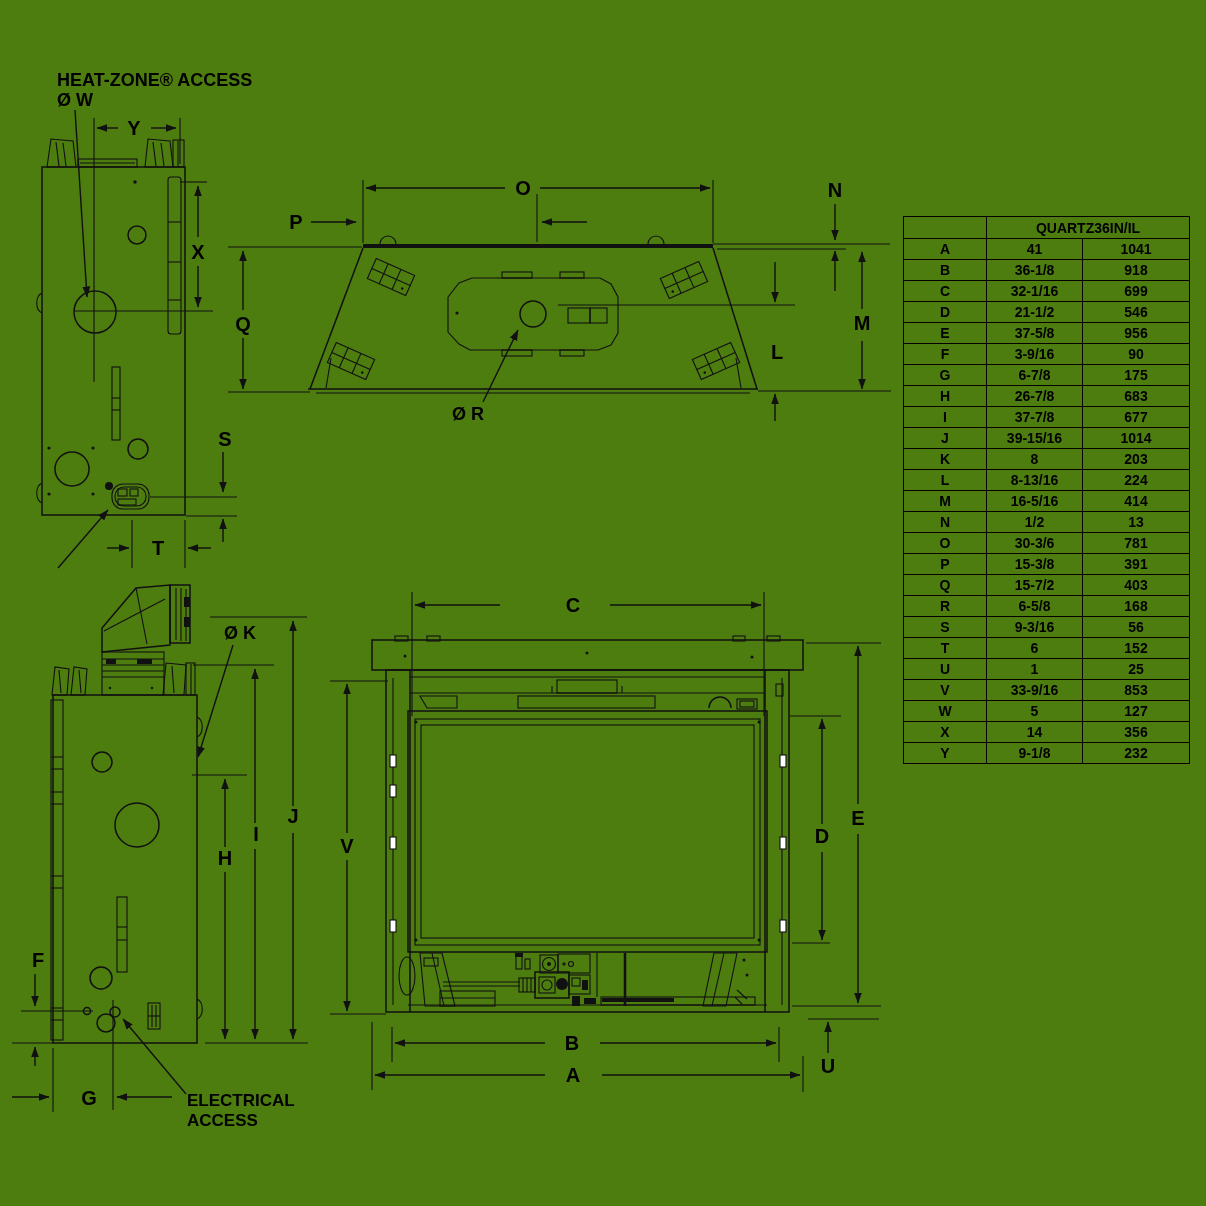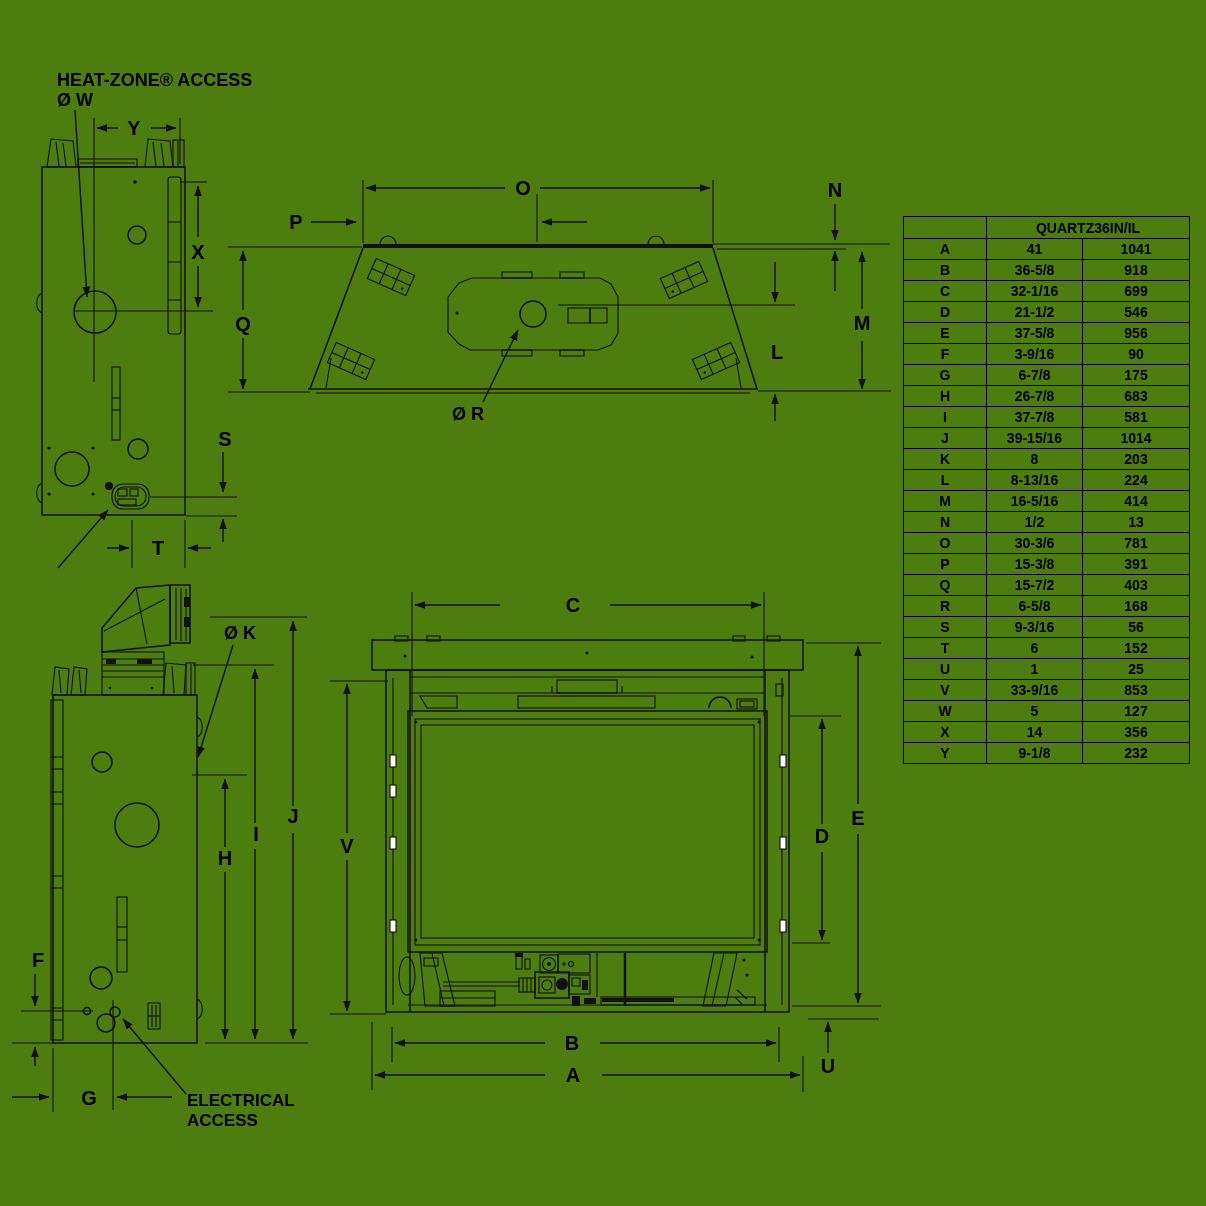--- a/index.html
+++ b/index.html
@@ -431,21 +431,21 @@
     </tr>
   </thead>
   <tbody>
         <tr>
           <td class="c1">A</td>
           <td class="c2">41</td>
           <td class="c3">1041</td>
         </tr>
         <tr>
           <td class="c1">B</td>
-          <td class="c2">36-5/8</td>
+          <td class="c2">36-1/8</td>
           <td class="c3">918</td>
         </tr>
         <tr>
           <td class="c1">C</td>
           <td class="c2">32-1/16</td>
           <td class="c3">699</td>
         </tr>
         <tr>
           <td class="c1">D</td>
           <td class="c2">21-1/2</td>
@@ -467,21 +467,21 @@
           <td class="c3">175</td>
         </tr>
         <tr>
           <td class="c1">H</td>
           <td class="c2">26-7/8</td>
           <td class="c3">683</td>
         </tr>
         <tr>
           <td class="c1">I</td>
           <td class="c2">37-7/8</td>
-          <td class="c3">581</td>
+          <td class="c3">677</td>
         </tr>
         <tr>
           <td class="c1">J</td>
           <td class="c2">39-15/16</td>
           <td class="c3">1014</td>
         </tr>
         <tr>
           <td class="c1">K</td>
           <td class="c2">8</td>
           <td class="c3">203</td>

